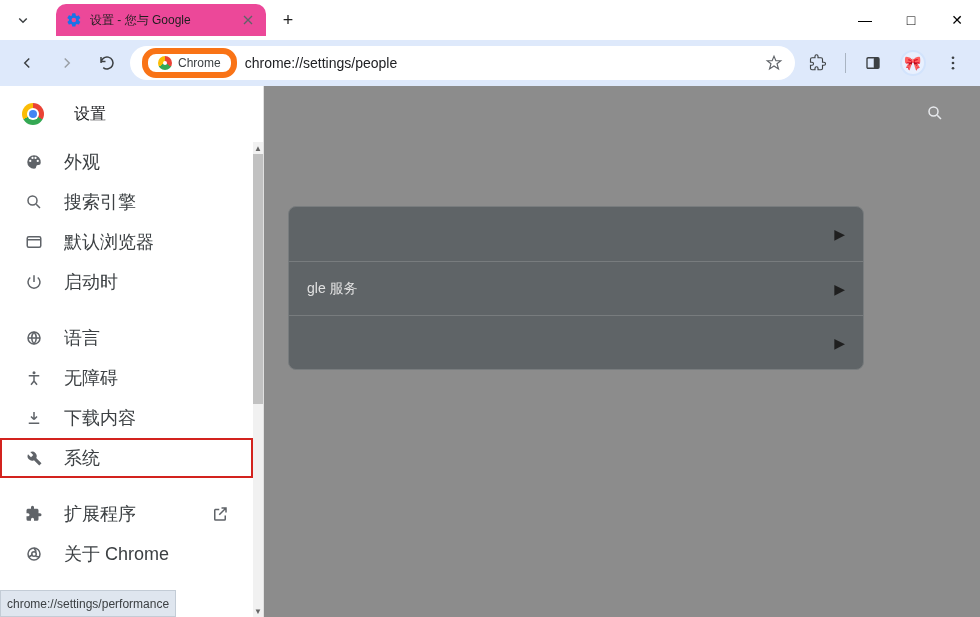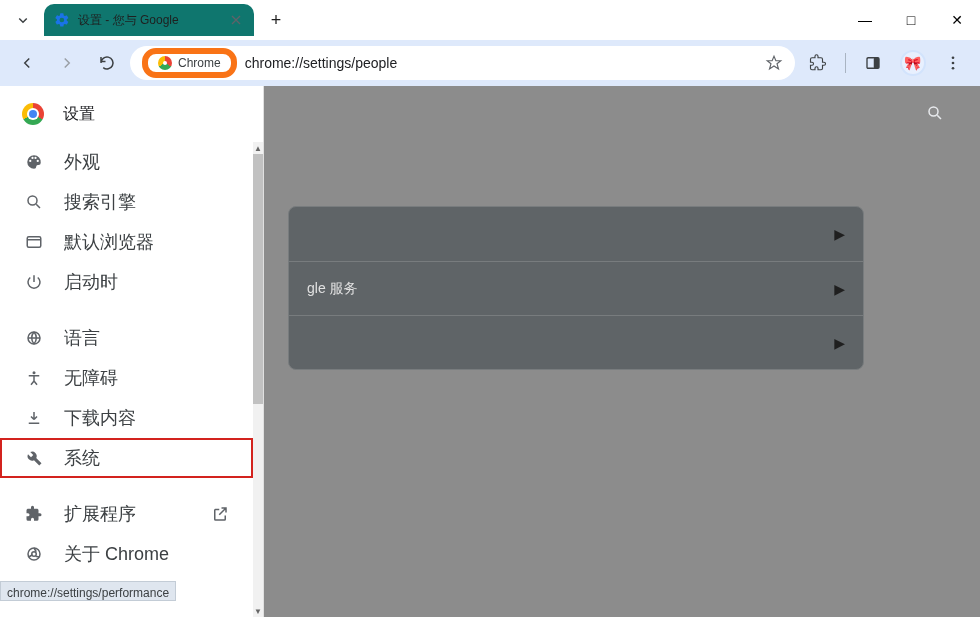--- a/index.html
+++ b/index.html
@@ -3,21 +3,21 @@
 <meta charset="utf-8">
 <style>
 *{box-sizing:border-box;margin:0;padding:0;font-family:"Segoe UI","Microsoft YaHei",Arial,sans-serif}
 body{width:980px;height:617px;background:#cfe4f7;overflow:hidden;position:relative}
 
 .browser{position:absolute;inset:0;background:#fff}
 
 
 .tabstrip{height:40px;background:#fff;display:flex;align-items:center;padding-left:10px;gap:2px}
 .tabstrip .chev{width:26px;height:26px;border-radius:13px;display:flex;align-items:center;justify-content:center;cursor:pointer}
-.tab{height:32px;background:#0f766e;border-radius:10px 10px 0 0;display:flex;align-items:center;padding:0 10px;gap:8px;min-width:210px;font-size:12px;color:#1f1f1f;margin-left:6px}
+.tab{height:32px;background:#ec4899;border-radius:10px 10px 0 0;display:flex;align-items:center;padding:0 10px;gap:8px;min-width:210px;font-size:12px;color:#1f1f1f;margin-left:18px}
 .tab .gear{width:16px;height:16px;color:#1a73e8}
 .tab .close{margin-left:auto;width:16px;height:16px;display:flex;align-items:center;justify-content:center;cursor:pointer}
 .newtab{width:28px;height:28px;border-radius:14px;display:flex;align-items:center;justify-content:center;cursor:pointer;margin-left:6px;font-size:18px;color:#1f1f1f}
 
 
 .frame-row{position:absolute;top:0;right:0;height:40px;display:flex;align-items:center}
 .winbtn{width:46px;height:40px;display:flex;align-items:center;justify-content:center;cursor:pointer;font-size:14px}
 
 
 .addr{height:46px;background:#dee9fb;display:flex;align-items:center;padding:0 10px;gap:6px}
@@ -34,36 +34,36 @@
 .content{position:absolute;top:86px;left:0;right:0;bottom:0;background:#fff}
 .overlay{position:absolute;top:0;left:264px;right:0;bottom:0;background:rgba(0,0,0,.45);z-index:2}
 .overlay .search-ic{position:absolute;top:18px;right:36px;color:#e8eaed}
 .card{position:absolute;left:24px;right:116px;top:120px;background:#5f6467;border:1px solid #787c7e;border-radius:8px}
 .card-row{height:54px;display:flex;align-items:center;padding:0 18px;color:#e0e0e0;font-size:14px;border-top:1px solid #787c7e}
 .card-row:first-child{border-top:none}
 .card-row .arrow{margin-left:auto;color:#1f1f1f}
 
 
 .sidebar{position:absolute;top:0;left:0;width:264px;bottom:0;background:#fff;z-index:3;border-right:1px solid #e0e0e0}
-.side-head{height:56px;display:flex;align-items:center;padding:12px 22px;gap:19px;font-size:16px;color:#202124}
+.side-head{height:56px;display:flex;align-items:center;padding:12px 22px;gap:30px;font-size:16px;color:#202124}
 .chrome-logo{width:22px;height:22px;border-radius:50%;background:conic-gradient(#ea4335 0 120deg,#34a853 120deg 240deg,#fbbc05 240deg 360deg);position:relative}
 .chrome-logo::after{content:"";position:absolute;inset:5px;background:#fff;border-radius:50%}
 .chrome-logo::before{content:"";position:absolute;inset:7px;background:#4285f4;border-radius:50%;z-index:1}
 .side-list{position:absolute;top:56px;left:0;right:10px;bottom:0;overflow:hidden}
 .si{height:40px;display:flex;align-items:center;padding:0 24px;gap:20px;font-size:18px;color:#3c4043;cursor:pointer}
 .si .ic{width:20px;height:20px;display:flex;align-items:center;justify-content:center;color:#5f6368}
 .si.hl{outline:2px solid #d3231e;outline-offset:-2px}
 .gap{height:16px}
 .ext-open{margin-left:auto;width:18px;height:18px;color:#5f6368}
 .scrollbar{position:absolute;top:56px;right:0;width:10px;bottom:0;background:#f1f1f1}
 .thumb{position:absolute;top:0;left:0;right:0;height:250px;background:#c1c1c1}
 .sc-arrow{position:absolute;left:0;right:0;height:12px;display:flex;align-items:center;justify-content:center;font-size:8px;color:#666}
 
 
-.status{position:absolute;left:0;bottom:16px;height:20px;background:#dfe6ef;border:1px solid #c3ccd6;font-size:12px;color:#3c4043;padding:0 6px;display:flex;align-items:flex-end;z-index:5}
+.status{position:absolute;left:0;bottom:0;height:27px;background:#dfe6ef;border:1px solid #c3ccd6;font-size:12px;color:#3c4043;padding:0 6px;display:flex;align-items:center;z-index:5}
 
 svg{width:18px;height:18px}
 </style>
 </head>
 <body>
 
 <div class="browser">
 
   <div class="tabstrip">
     <div class="chev">

